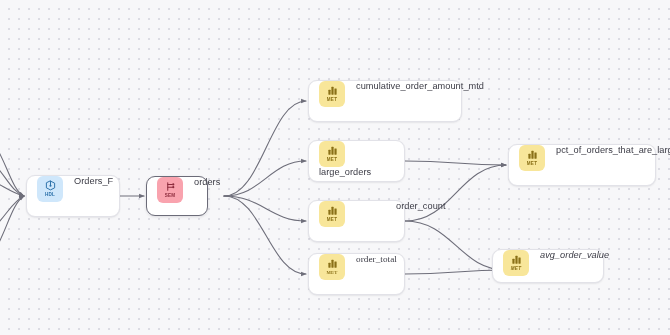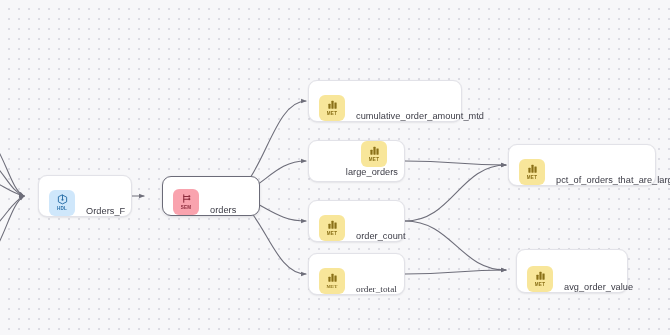--- a/index.html
+++ b/index.html
@@ -30,27 +30,27 @@
     left: 0; top: 0;
     width: 670px;
     height: 335px;
     pointer-events: none;
   }
 
   .node {
     position: absolute;
     box-sizing: border-box;
     display: flex;
-    align-items: flex-end;
+    align-items: flex-start;
     background: #ffffff;
     border: 1px solid #e2e2e8;
     border-radius: 9px;
     box-shadow: 0 1px 2px rgba(16, 18, 35, 0.07),
                 0 0 0 0.5px rgba(16, 18, 35, 0.02);
-    padding: 0 6px 0 10px;
+    padding: 0 21px 0 10px;
   }
   .node.selected {
     border: 1.4px solid #6b6b78;
     box-shadow: 0 1px 3px rgba(16, 18, 35, 0.12);
   }
 
   .badge {
     flex: 0 0 auto;
     width: 26px;
     height: 26px;
@@ -75,28 +75,28 @@
   .badge-met { background: #f8e69a; color: #8a7017; }
 
   .node-label {
     font-size: 9.2px;
     color: #3b3b45;
     white-space: nowrap;
     letter-spacing: 0.05px;
   }
 
   
-  #node-orders-f        { left: 26px;  top: 175px; width: 94px;  height: 42px; margin-left: 12px; }
-  #node-orders          { left: 162px; top: 176px; width: 98px;  height: 40px; }
+  #node-orders-f        { left: 26px;  top: 175px; width: 94px;  height: 42px; }
+  #node-orders          { left: 146px; top: 176px; width: 62px;  height: 40px; }
   #node-cumulative      { left: 308px; top: 80px;  width: 154px; height: 42px; }
   #node-large-orders    { left: 308px; top: 140px; width: 97px;  height: 42px; flex-direction: column; }
-  #node-order-count     { left: 308px; top: 200px; width: 97px;  height: 42px; }
+  #node-order-count     { left: 308px; top: 200px; width: 97px;  height: 42px; gap: 40px; }
   #node-order-total     { left: 308px; top: 253px; width: 97px;  height: 42px; font-family: Liberation Serif, serif; }
   #node-pct-large       { left: 508px; top: 144px; width: 148px; height: 42px; }
-  #node-avg-order-value { left: 516px; top: 249px; width: 112px; height: 44px; }
+  #node-avg-order-value { left: 492px; top: 249px; width: 112px; height: 34px; font-style: italic; }
 </style>
 </head>
 <body>
 
 <div id="canvas">
 
   <svg id="edge-layer" width="670" height="335" viewBox="0 0 670 335">
     <defs>
       <marker id="arrow" viewBox="0 0 10 10" refX="9" refY="5" markerWidth="5" markerHeight="5" orient="auto-start-reverse">
         <path d="M 0 1 L 10 5 L 0 9 z" fill="#6e6e7a"></path>

